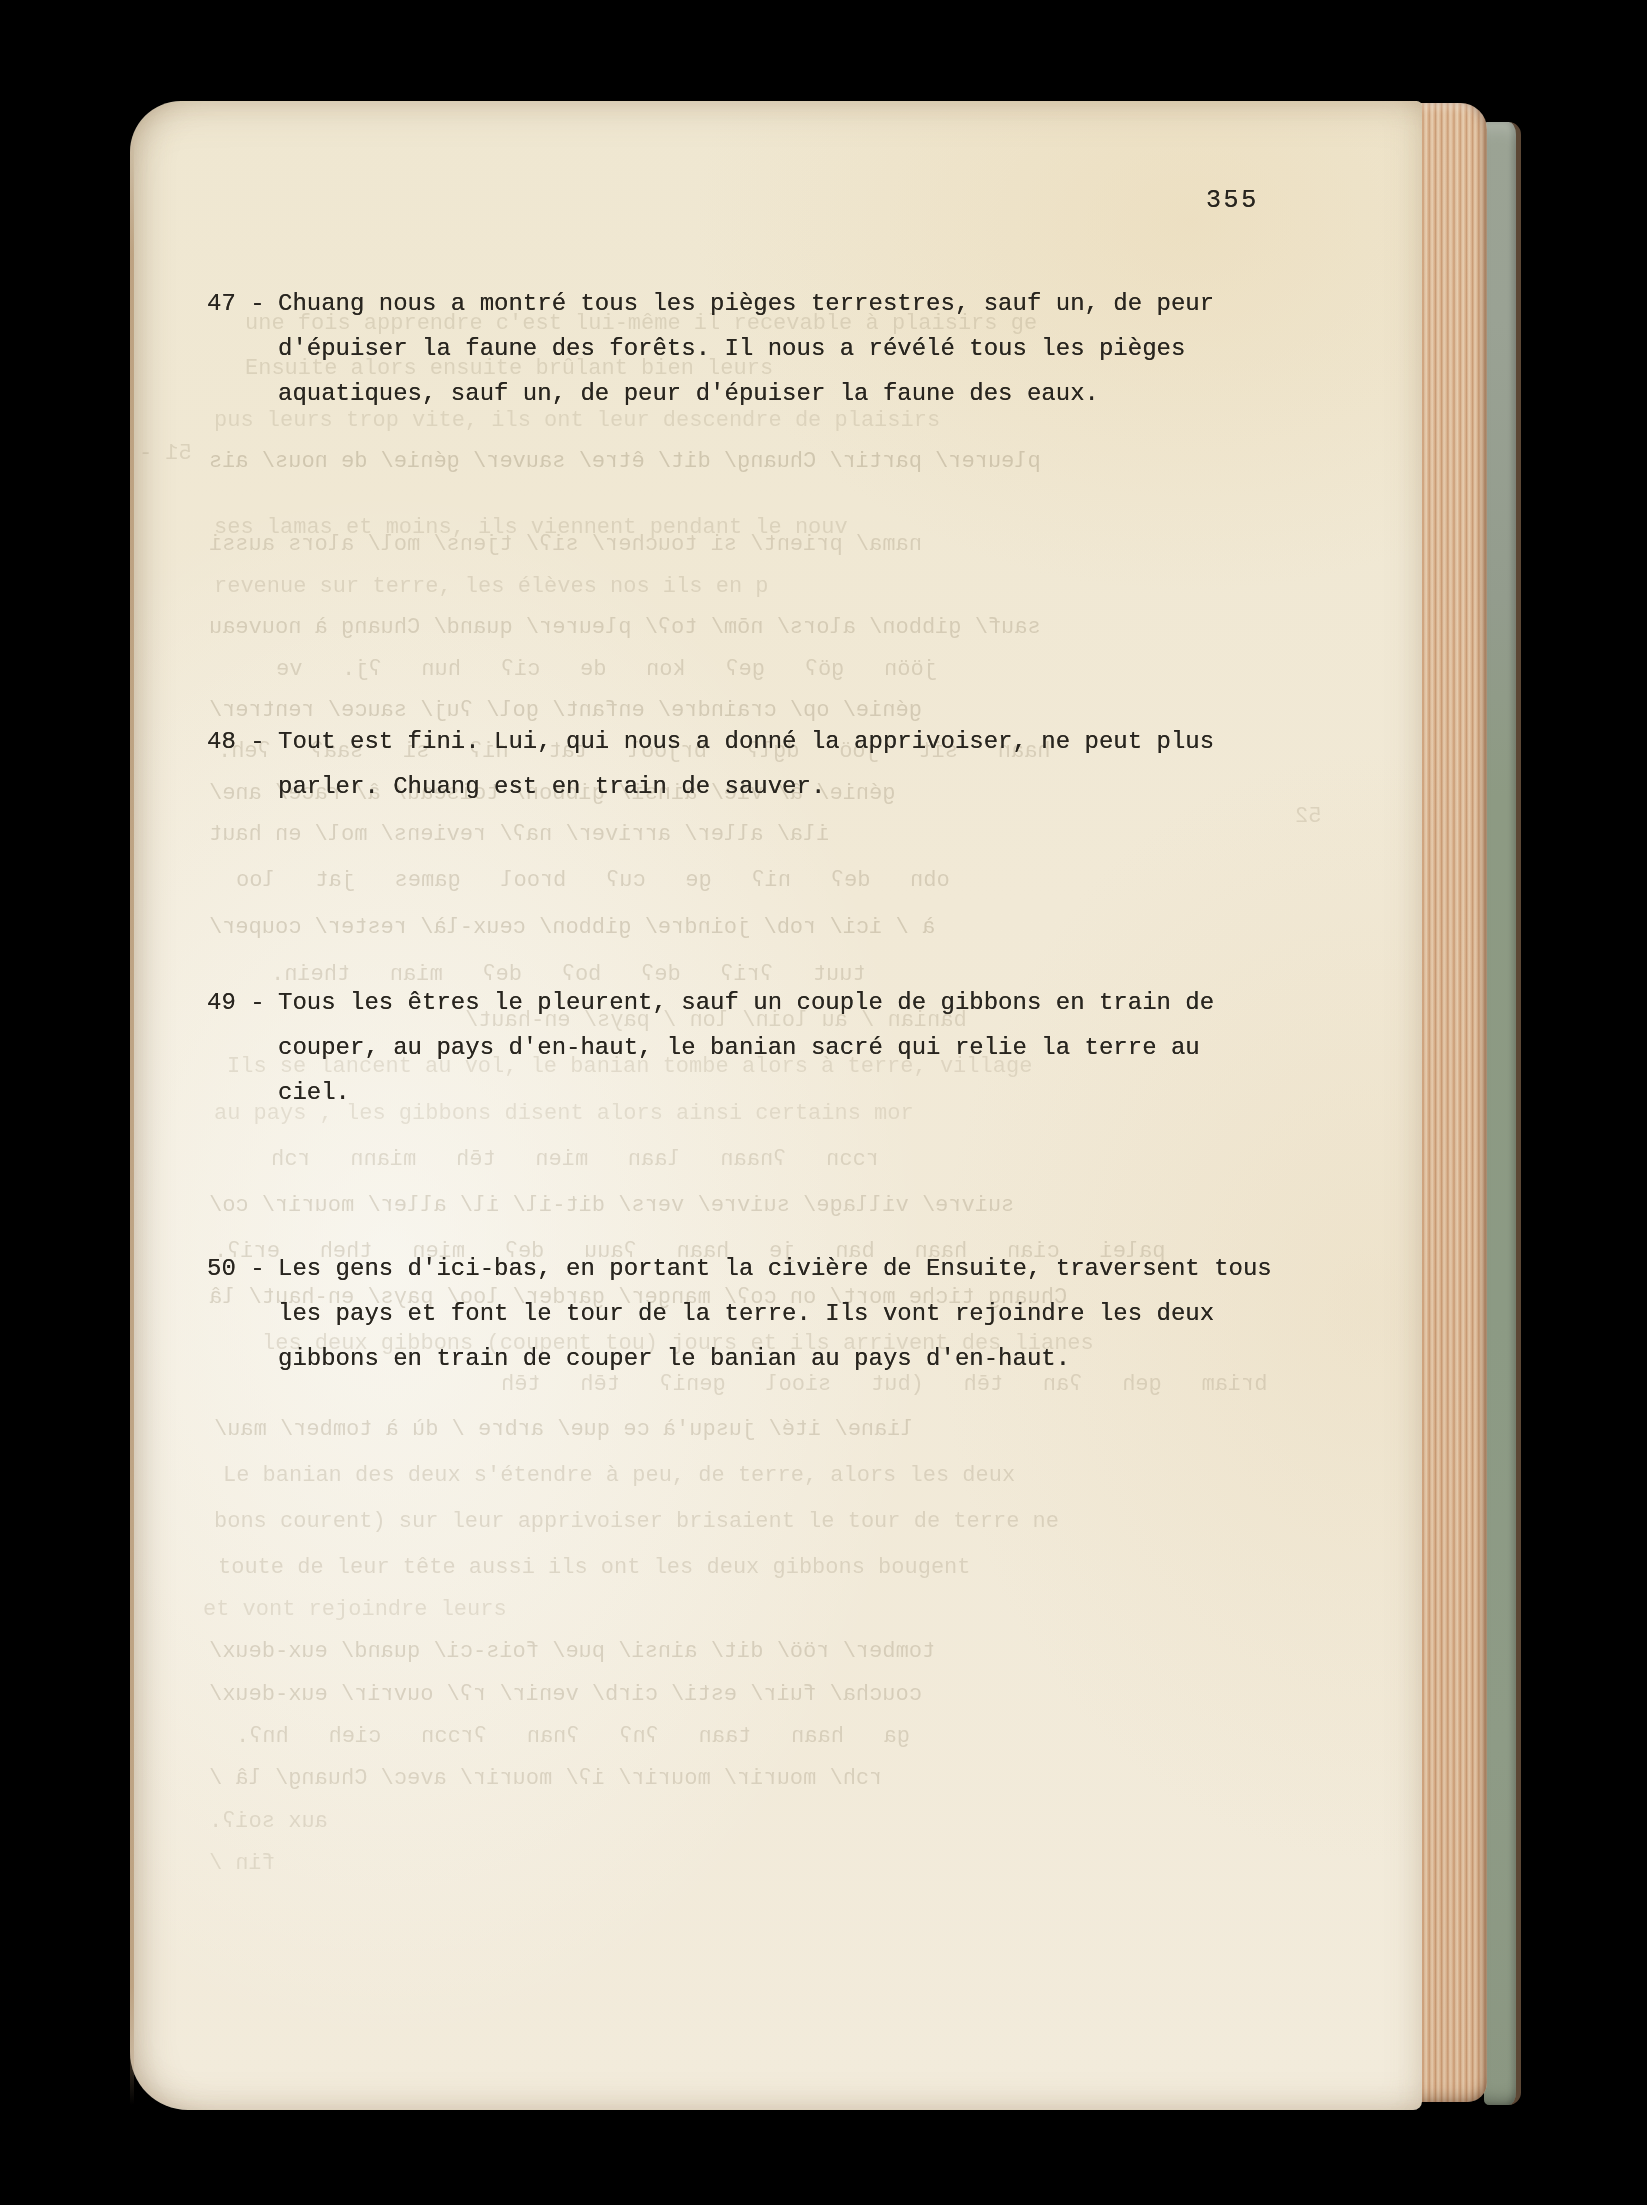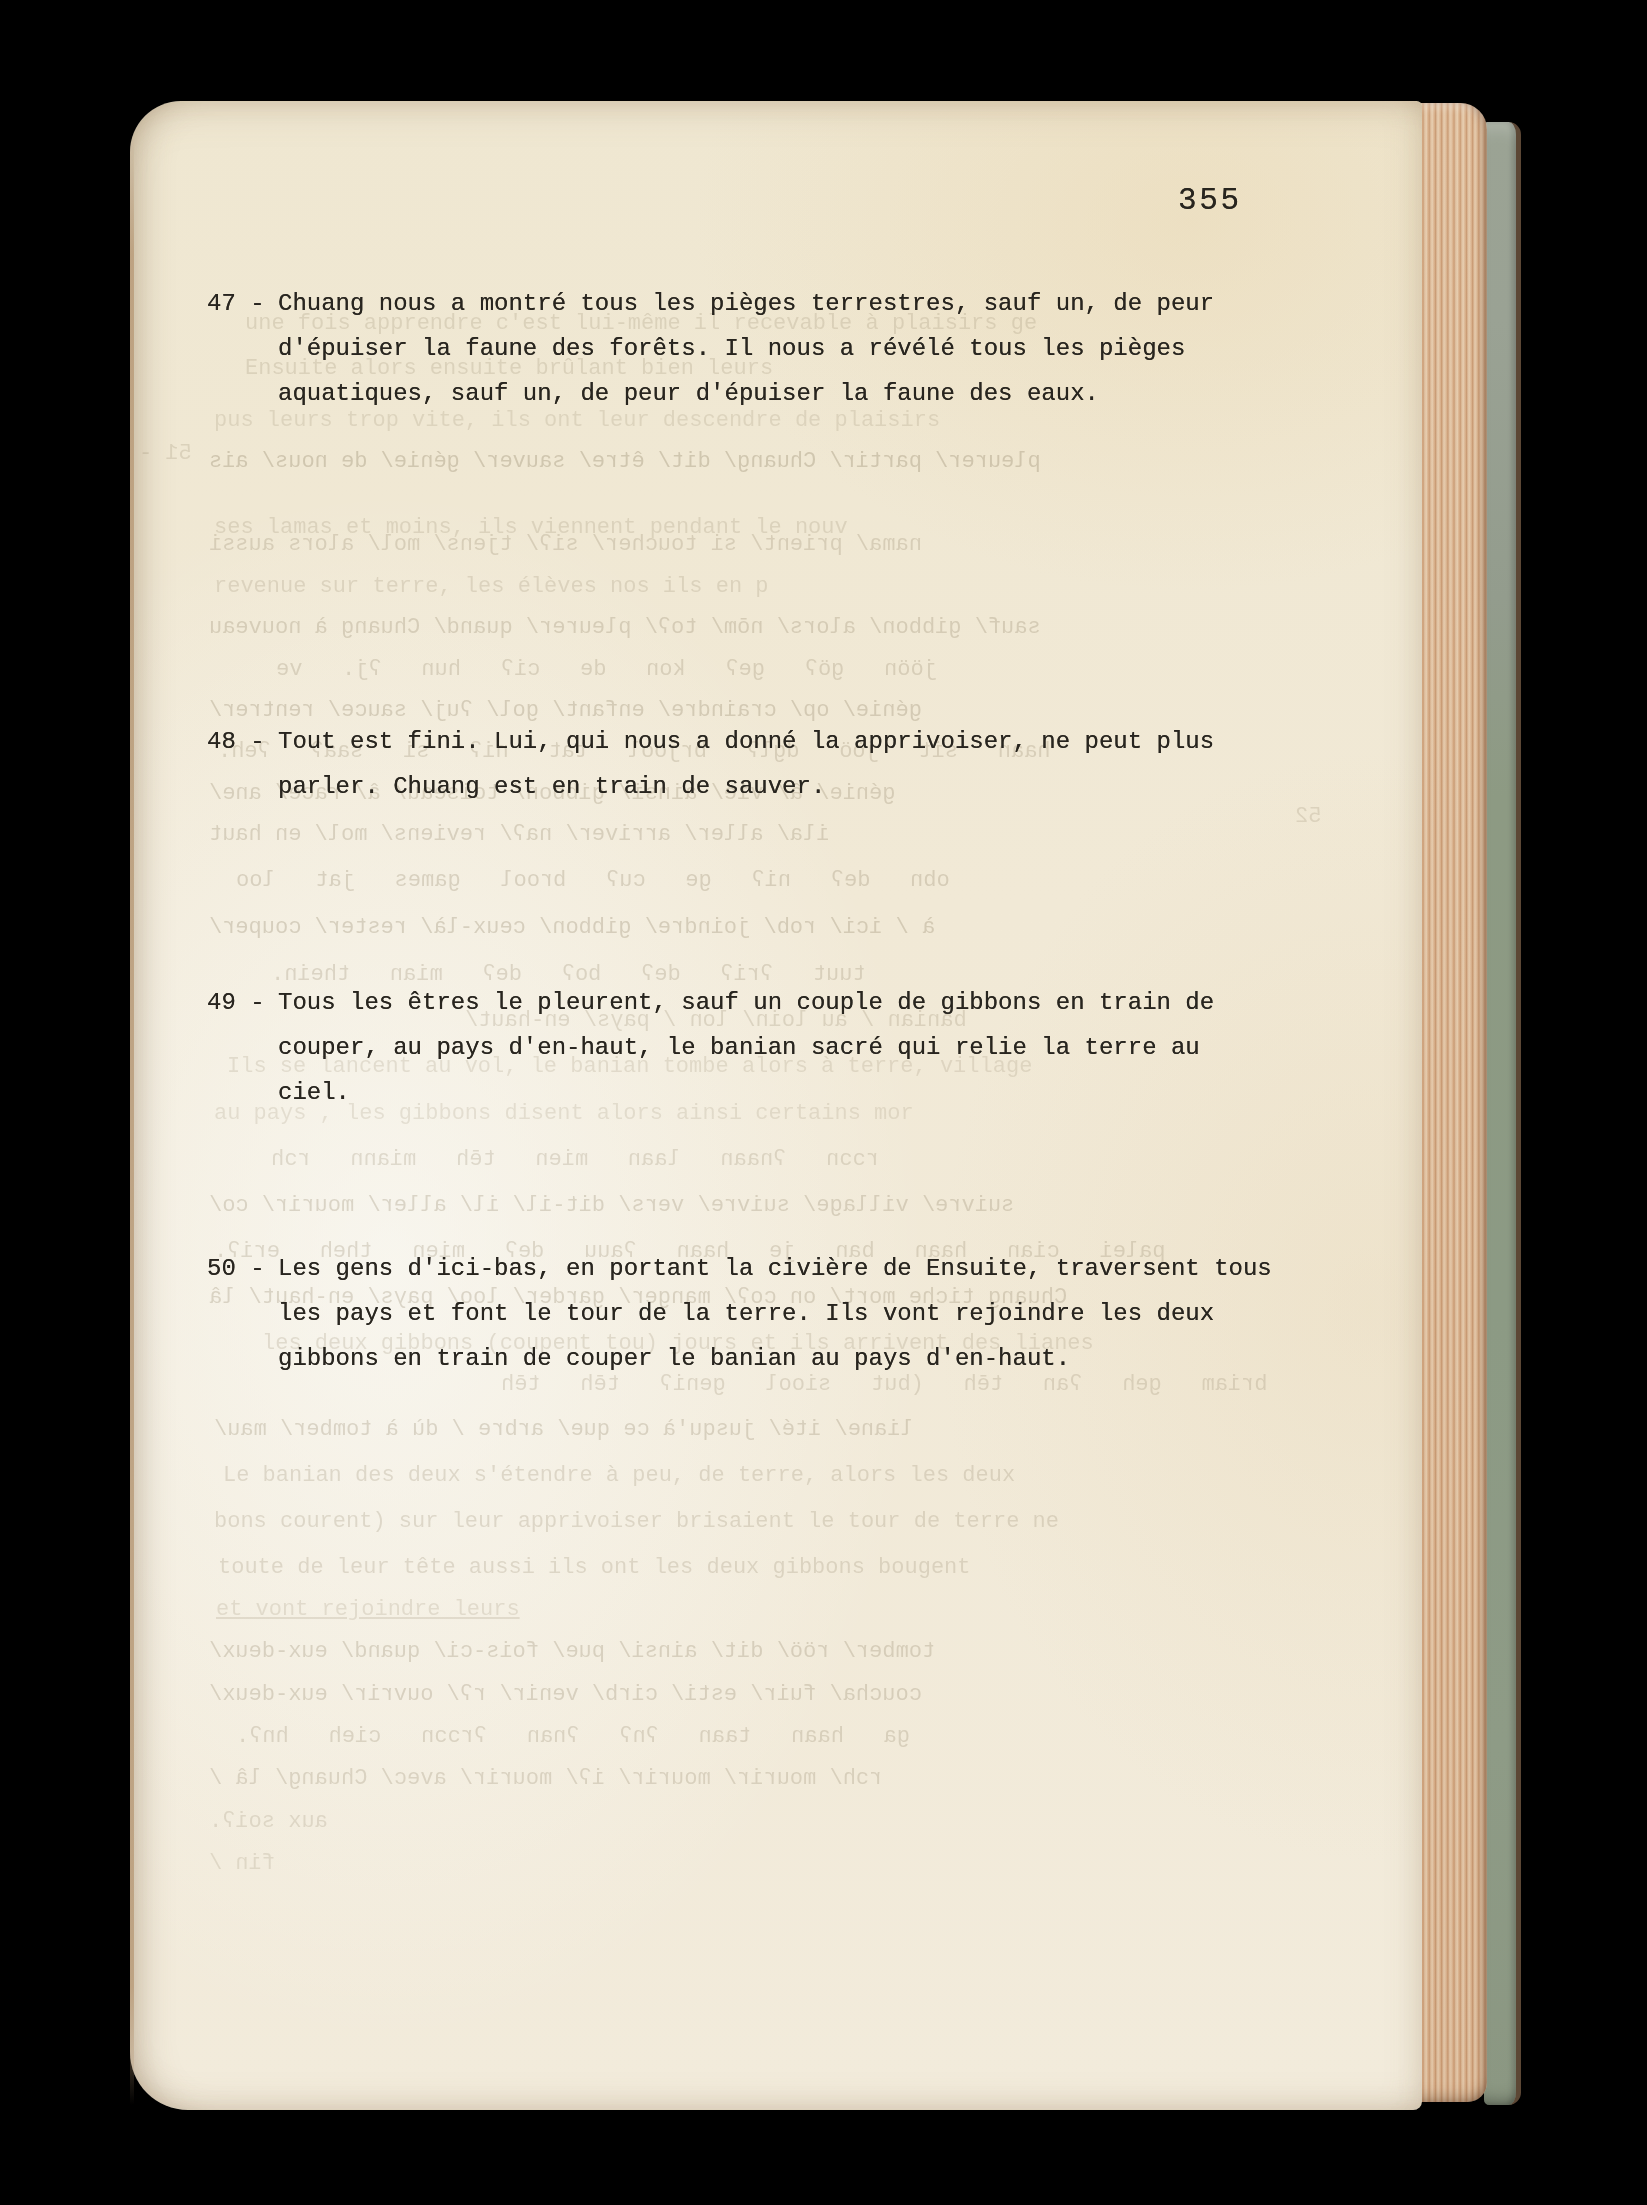--- a/index.html
+++ b/index.html
@@ -46,22 +46,22 @@
       inset 0 23px 48px -26.5px rgba(150,120,85,.28),
       inset 0 -19.4px 39px -23px rgba(150,120,85,.25);
   }
   .page::before{ 
     content:"";position:absolute;left:0;top:35px;bottom:5.3px;width:3.5px;
     background:linear-gradient(180deg,rgba(185,155,120,.0),var(--page-edge-line) 6%,var(--page-edge-line) 94%,rgba(185,155,120,0));
     border-radius:3.5px;opacity:.8;
   }
   
   .page-number{
-    position:absolute;left:1048px;top:85px;
-    font-size:31px;line-height:30px;color:var(--ink);
+    position:absolute;left:1076px;top:85px;
+    font-size:25px;line-height:30px;color:var(--ink);
     letter-spacing:2.6px;white-space:pre;
   }
   .para{position:absolute;left:77px;width:1067px;color:var(--ink);}
   .pline{font-size:24px;line-height:45px;white-space:pre;}
   .pline.cont{padding-left:71px;}
   .pnum{display:inline-block;width:71px;}
   .para, .page-number{text-shadow:0 0 0.4px rgba(40,37,31,.8);}
   
   .bleed-layer{position:absolute;inset:0;pointer-events:none;}
   .bleed-line{
@@ -106,21 +106,21 @@
         <div class="bleed-line mir gap" style="top: 1048px; left: 141px; opacity: 0.22;">rɔɔn ʔnaan laan mien tēh miann rɔh</div>
         <div class="bleed-line mir" style="top: 1094px; left: 79px; opacity: 0.26;">suivre/ village/ suivre/ vers/ dit-il/ il/ aller/ mourir/ co/</div>
         <div class="bleed-line mir gap" style="top: 1140px; left: 84px; opacity: 0.24;">palei cian haan ban je haan ʔauu deʔ mien theh eriʔ.</div>
         <div class="bleed-line mir" style="top: 1186px; left: 79px; opacity: 0.26;">Chuang tiche mort/ on coʔ/ manger/ garder/ loo/ pays/ en-haut/ lâ</div>
         <div class="bleed-line" style="top: 1232px; left: 132px; opacity: 0.2;">les deux gibbons (coupent tou) jours et ils arrivent des lianes</div>
         <div class="bleed-line mir gap" style="top: 1273px; left: 371px; opacity: 0.22;">briam geh ʔan tēh (but siool geniʔ tēh tēh</div>
         <div class="bleed-line mir" style="top: 1318px; left: 84px; opacity: 0.26;">liane/ ité/ jusqu'à ce que/ arbre / dù à tomber/ mau/</div>
         <div class="bleed-line" style="top: 1364px; left: 93px; opacity: 0.22;">Le banian des deux s'étendre à peu, de terre, alors les deux</div>
         <div class="bleed-line" style="top: 1410px; left: 84px; opacity: 0.22;">bons courent) sur leur apprivoiser brisaient le tour de terre ne</div>
         <div class="bleed-line" style="top: 1456px; left: 88px; opacity: 0.22;">toute de leur tête aussi ils ont les deux gibbons bougent</div>
-        <div class="bleed-line" style="top: 1498px; left: 86px; opacity: 0.18; text-decoration: underline;">et vont rejoindre leurs</div>
+        <div class="bleed-line" style="top: 1498px; left: 73px; opacity: 0.18;">et vont rejoindre leurs</div>
         <div class="bleed-line mir" style="top: 1540px; left: 79px; opacity: 0.26;">tomber/ röö/ dit/ ainsi/ pue/ fois-ci/ quand/ eux-deux/</div>
         <div class="bleed-line mir" style="top: 1583px; left: 79px; opacity: 0.26;">coucha/ fuir/ esti/ cirb/ venir/ rʔ/ ouvrir/ eux-deux/</div>
         <div class="bleed-line mir gap" style="top: 1625px; left: 106px; opacity: 0.24;">ga haan taan ʔnʔ ʔnan ʔrɔɔn cieh hnʔ.</div>
         <div class="bleed-line mir" style="top: 1667px; left: 79px; opacity: 0.24;">rɔh/ mourir/ mourir/ iʔ/ mourir/ avec/ Chuang/ lâ /</div>
         <div class="bleed-line mir" style="top: 1710px; left: 79px; opacity: 0.2;">aux soiʔ.</div>
         <div class="bleed-line mir" style="top: 1752px; left: 79px; opacity: 0.18;">fin /</div>
         <div class="bleed-line mir" style="top: 342px; left: 8.8px; opacity: 0.2;">51 -</div>
       </div>
 
     <div class="page-number">355</div>

